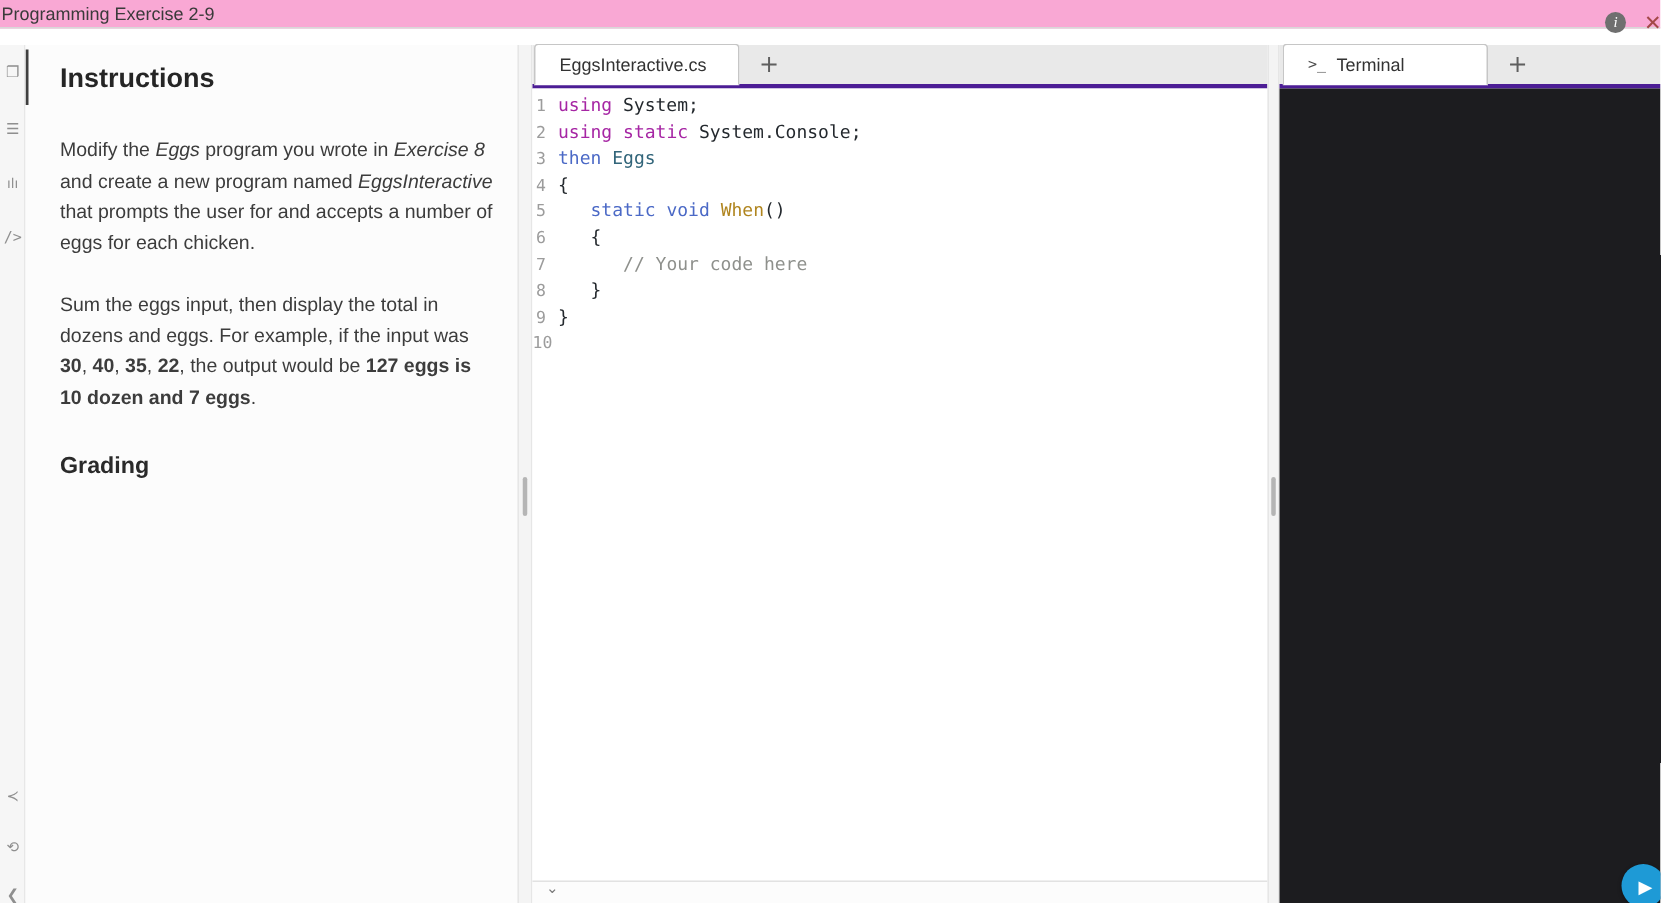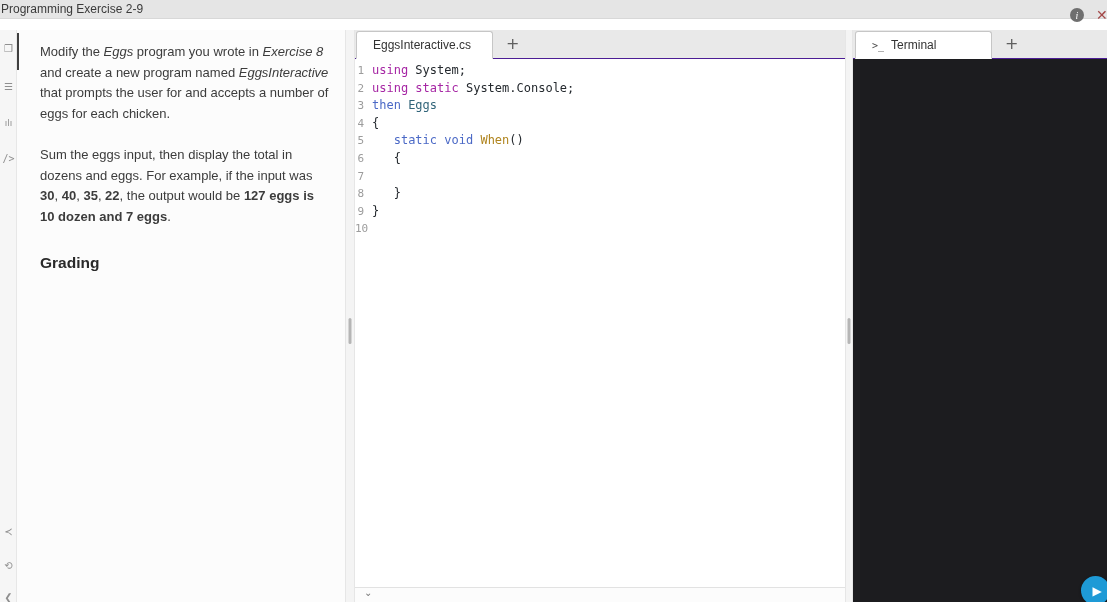--- a/index.html
+++ b/index.html
@@ -5,21 +5,21 @@
   * { box-sizing: border-box; }
   html,body { margin:0; padding:0; }
   body {
     width:1107px; height:602px; overflow:hidden; position:relative;
     font-family:"Liberation Sans", sans-serif; background:#fff;
   }
 
   
   .topbar {
     position:absolute; top:0; left:0; width:1107px; height:19px;
-    background:#e5e5e5; border-bottom:1px solid #d8d8d8;
+    background:#f9a8d4; border-bottom:1px solid #d8d8d8;
     display:flex; align-items:center;
   }
   .topbar-title { font-size:12px; color:#3a3a3a; padding-left:1px; }
   .topbar-right { position:absolute; right:0; top:0; height:30px; display:flex; align-items:center; gap:12px; }
   .info-icon {
     width:14px; height:14px; border-radius:50%; background:#6f6f6f; color:#fff;
     font-size:10px; font-family:"Liberation Serif", serif; font-style:italic;
     display:flex; align-items:center; justify-content:center; cursor:pointer;
   }
   .close-icon { color:var(--close_icon,#a34848); font-size:14px; width:20px; margin-right:-9px; cursor:pointer; }
@@ -66,21 +66,21 @@
   .splitter.s1 { left:345px; width:10px; }
   .splitter.s2 { left:845px; width:8px; }
   .splitter-handle {
     position:absolute; left:50%; transform:translateX(-50%); top:288px;
     width:3px; height:26px; background:#b5b5b5; border-radius:2px; cursor:col-resize;
   }
 
   
   .tabbar {
     position:absolute; top:0; left:0; right:0; height:29px;
-    background:#e9e9e9; border-bottom:1px solid #4c1d95;
+    background:#e9e9e9; border-bottom:3px solid #4c1d95;
     display:flex; align-items:flex-end;
   }
   .tab {
     height:28px; margin-bottom:-1px; margin-left:1px; min-width:137px;
     background:#fff; border:1px solid #c6c6c6; border-bottom:1px solid #fff;
     border-radius:3px 3px 0 0;
     display:flex; align-items:center; padding:0 16px;
     font-size:12px; color:#333; cursor:pointer;
   }
   .plus-btn {
@@ -147,20 +147,21 @@
   <span class="act-icon i2">ılı</span>
   <span class="act-icon i3">/&gt;</span>
   <span class="act-icon i4">≺</span>
   <span class="act-icon i5">⟲</span>
   <span class="act-icon i6">❮</span>
 </div>
 
 <div class="instructions">
   <div class="instructions-scroll-thumb"></div>
   <div class="instructions-content">
+    <h1 class="instructions-title">Instructions</h1>
     <p><span class="run-normal">Modify the </span><span class="run-italic">Eggs</span><span class="run-normal"> program you wrote in </span><span class="run-italic">Exercise 8</span><span class="run-normal"> and create a new program named </span><span class="run-italic">EggsInteractive</span><span class="run-normal"> that prompts the user for and accepts a number of eggs for each chicken.</span></p>
     <p><span class="run-normal">Sum the eggs input, then display the total in dozens and eggs. For example, if the input was </span><span class="run-bold">30</span><span class="run-normal">, </span><span class="run-bold">40</span><span class="run-normal">, </span><span class="run-bold">35</span><span class="run-normal">, </span><span class="run-bold">22</span><span class="run-normal">, the output would be </span><span class="run-bold">127 eggs is 10 dozen and 7 eggs</span><span class="run-normal">.</span></p>
     <h2 class="grading-title">Grading</h2>
   </div>
 </div>
 
 <div class="splitter s1">
   <div class="splitter-handle"></div>
 </div>
 
@@ -171,21 +172,21 @@
     </div>
     <span class="plus-btn">+</span>
   </div>
   <div class="code-area">
       <div class="code-line"><span class="line-num">1</span><span class="line-content"><span class="tok-kw">using</span><span class="tok-pl"> System;</span></span></div>
       <div class="code-line"><span class="line-num">2</span><span class="line-content"><span class="tok-kw">using</span><span class="tok-pl"> </span><span class="tok-kw">static</span><span class="tok-pl"> System.Console;</span></span></div>
       <div class="code-line"><span class="line-num">3</span><span class="line-content"><span class="tok-kw2">then</span><span class="tok-pl"> </span><span class="tok-type">Eggs</span></span></div>
       <div class="code-line"><span class="line-num">4</span><span class="line-content"><span class="tok-pl">{</span></span></div>
       <div class="code-line"><span class="line-num">5</span><span class="line-content"><span class="tok-pl">   </span><span class="tok-kw2">static</span><span class="tok-pl"> </span><span class="tok-kw2">void</span><span class="tok-pl"> </span><span class="tok-fn">When</span><span class="tok-pl">()</span></span></div>
       <div class="code-line"><span class="line-num">6</span><span class="line-content"><span class="tok-pl">   {</span></span></div>
-      <div class="code-line"><span class="line-num">7</span></div>
+      <div class="code-line"><span class="line-num">7</span><span class="line-content"><span class="tok-pl">      </span><span class="tok-cm">// Your code here</span></span></div>
       <div class="code-line"><span class="line-num">8</span><span class="line-content"><span class="tok-pl">   }</span></span></div>
       <div class="code-line"><span class="line-num">9</span><span class="line-content"><span class="tok-pl">}</span></span></div>
       <div class="code-line"><span class="line-num">10</span><span class="line-content"></span></div>
     </div>
   <div class="editor-bottom">
     <span>⌄</span>
   </div>
 </div>
 
 <div class="splitter s2">

